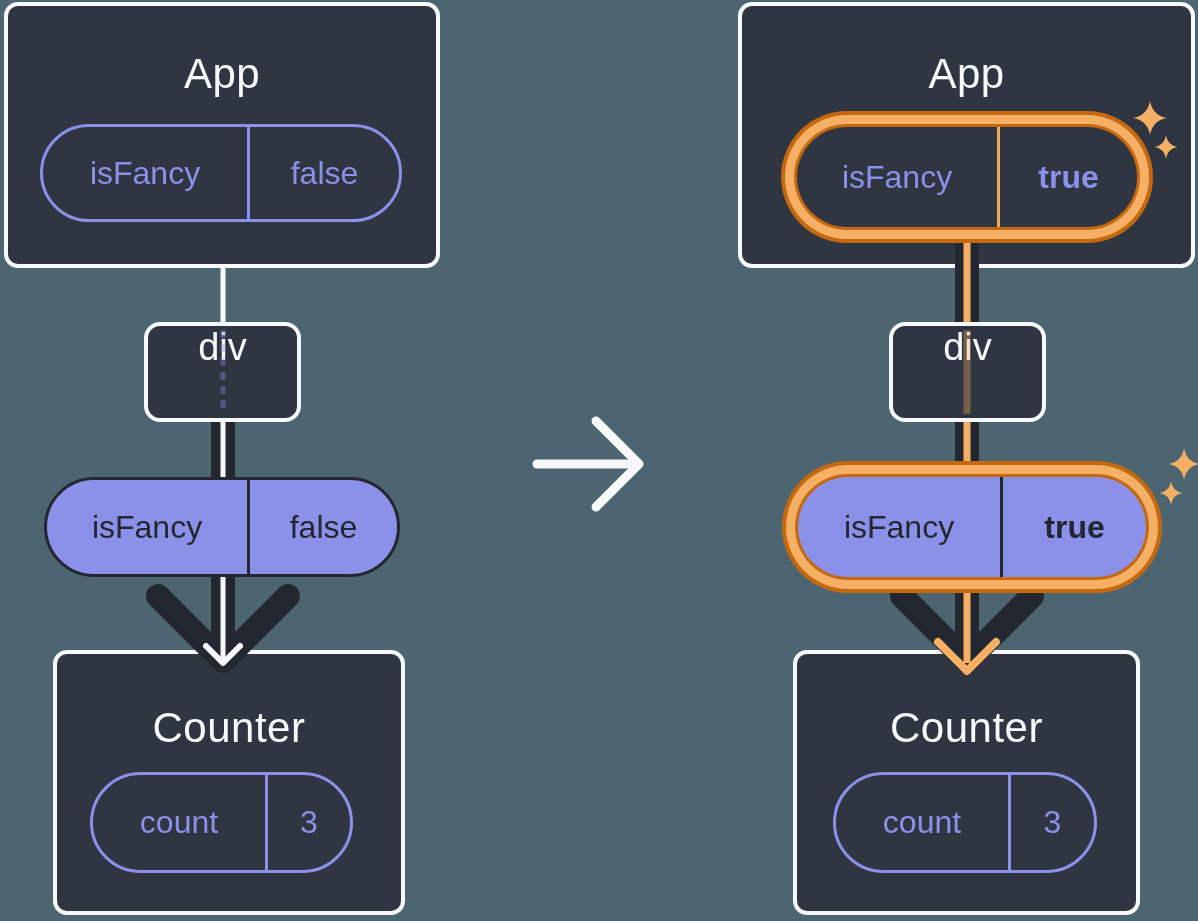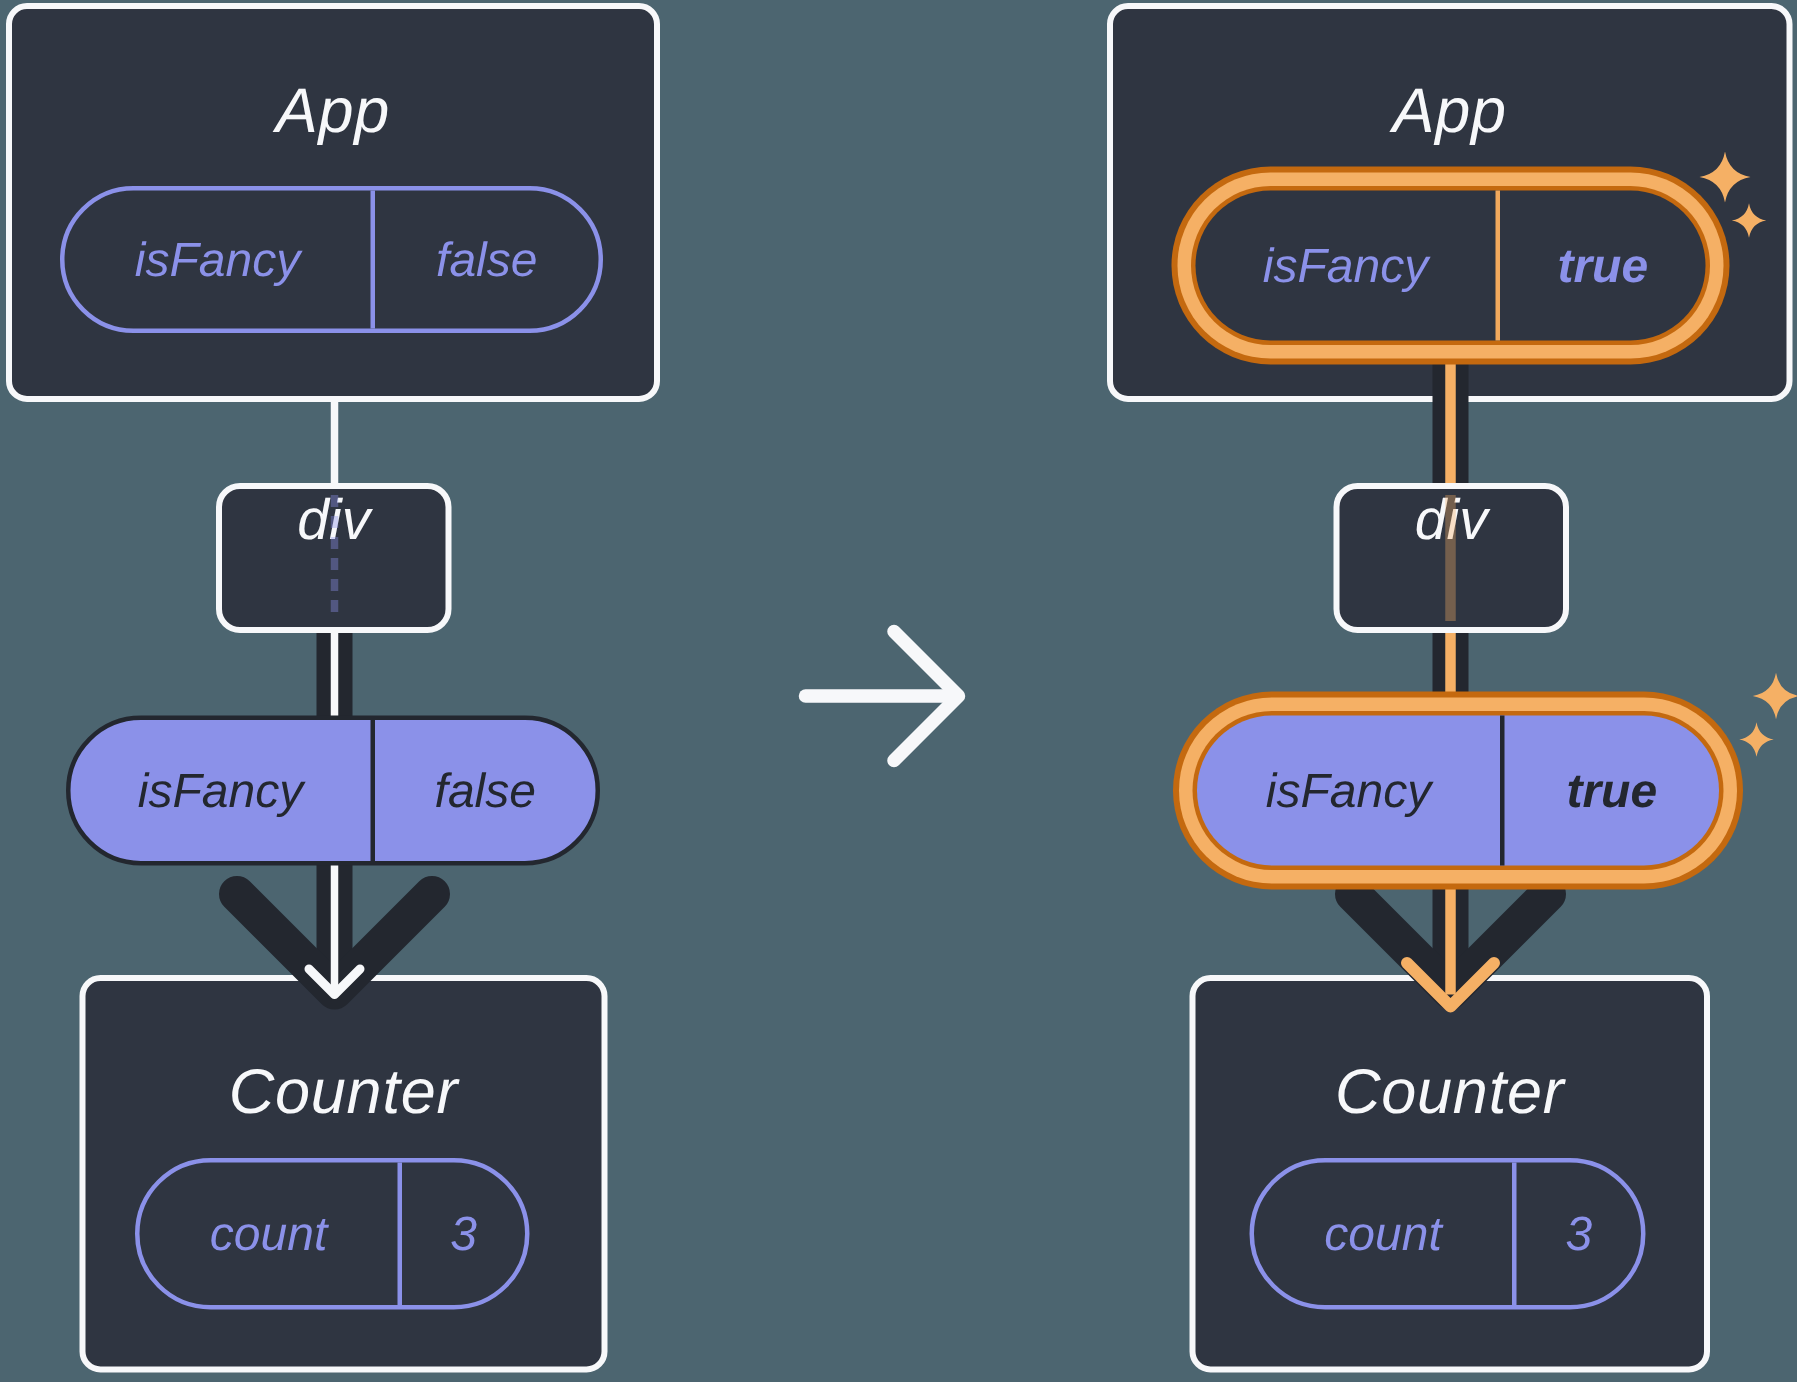--- a/index.html
+++ b/index.html
@@ -3,21 +3,21 @@
 <meta charset="utf-8">
 <style>
   :root{
     --bg:#4C6570; --box:#2F3541; --dark:#23272F; --purple:#8B91E9;
     --orange-dark:#C4690F; --orange-light:#F5B065; --white:#F7F8FA;
   }
   *{margin:0;padding:0;box-sizing:border-box}
   html,body{background:var(--bg)}
   .stage{
     position:relative;width:1198px;height:921px;background:var(--bg);
-    font-family:"Liberation Sans",sans-serif;overflow:hidden;font-style:italic;
+    font-family:"Liberation Sans",sans-serif;overflow:hidden;
   }
   .box{position:absolute;background:var(--box);border:4px solid var(--white);
        border-radius:16px;z-index:1}
   .box-title{position:absolute;left:0;right:0;text-align:center;
        color:var(--white);font-size:42px;letter-spacing:.5px}
   .divnode{display:flex;justify-content:center;
        color:var(--white);font-size:38px}
   svg.overlay{position:absolute;left:0;top:0;z-index:2;display:block}
   .pill{position:absolute;display:flex;border-radius:999px;z-index:3;font-size:32px}
   .cell{display:flex;align-items:center;justify-content:center}

